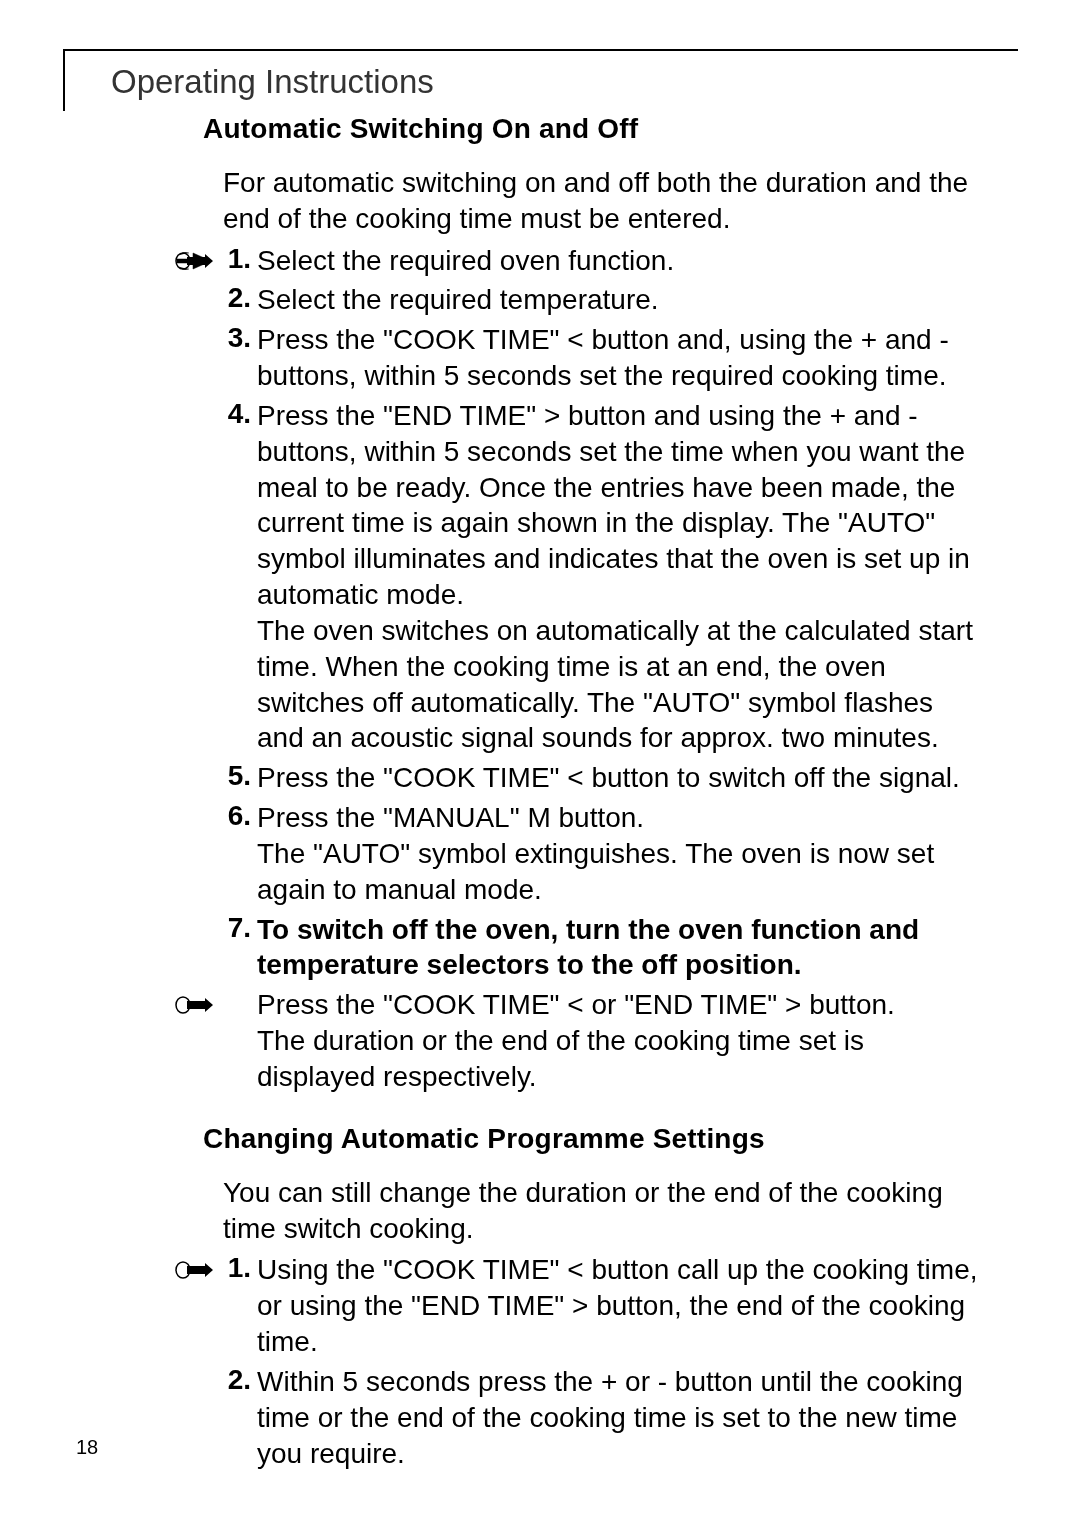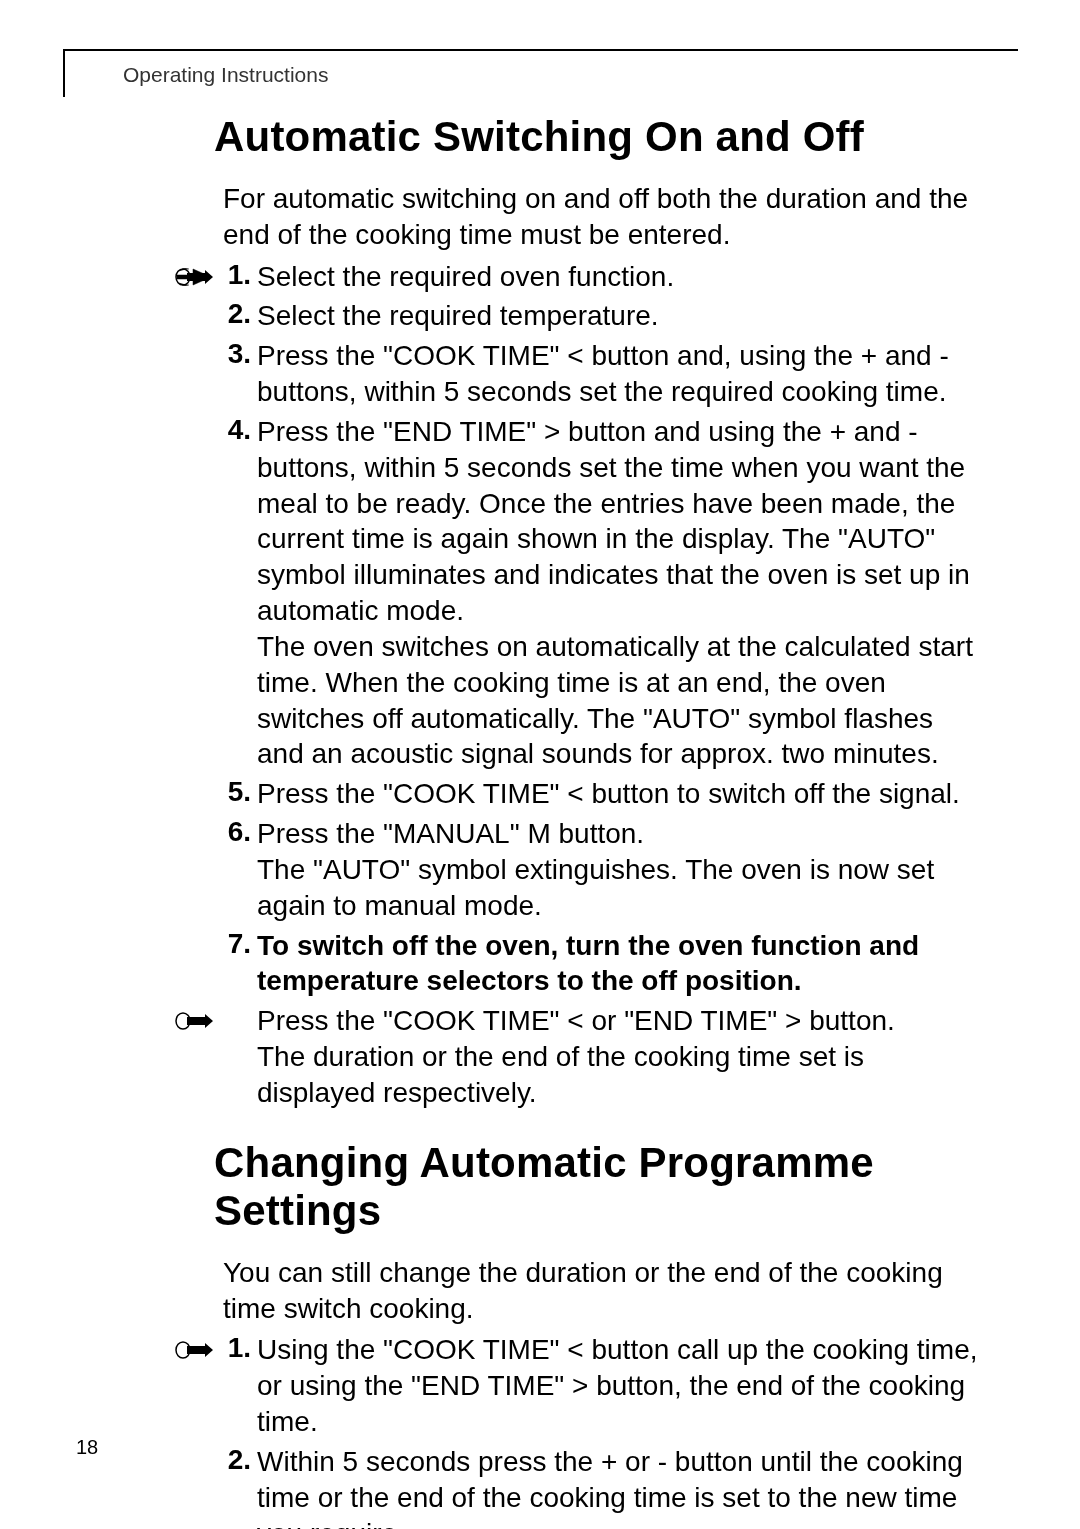--- a/index.html
+++ b/index.html
@@ -19,33 +19,33 @@
     position: absolute;
     left: 63px;
     top: 49px;
     width: 955px;
     border-left: 2px solid #000;
     border-top: 2px solid #000;
     padding: 12px 0 0 0;
   }
   .running-header {
     font-family: Arial, Helvetica, sans-serif;
-    font-size: 21px;
+    font-size: 33px;
     color: #333;
-    padding-left: 58px;
+    padding-left: 46px;
     padding-bottom: 10px;
   }
   .content {
     padding: 28px 40px 0 56px;
   }
   .section-title {
     font-family: Arial, Helvetica, sans-serif;
     font-weight: bold;
-    font-size: 42px;
-    margin-left: 39px;
+    font-size: 28px;
+    margin-left: 28px;
     margin-bottom: 20px;
     letter-spacing: 0.2px;
   }
   .section-title.second {
     margin-top: 28px;
   }
   .para {
     font-family: Arial, Helvetica, sans-serif;
     font-size: 28px;
     line-height: 1.28;

